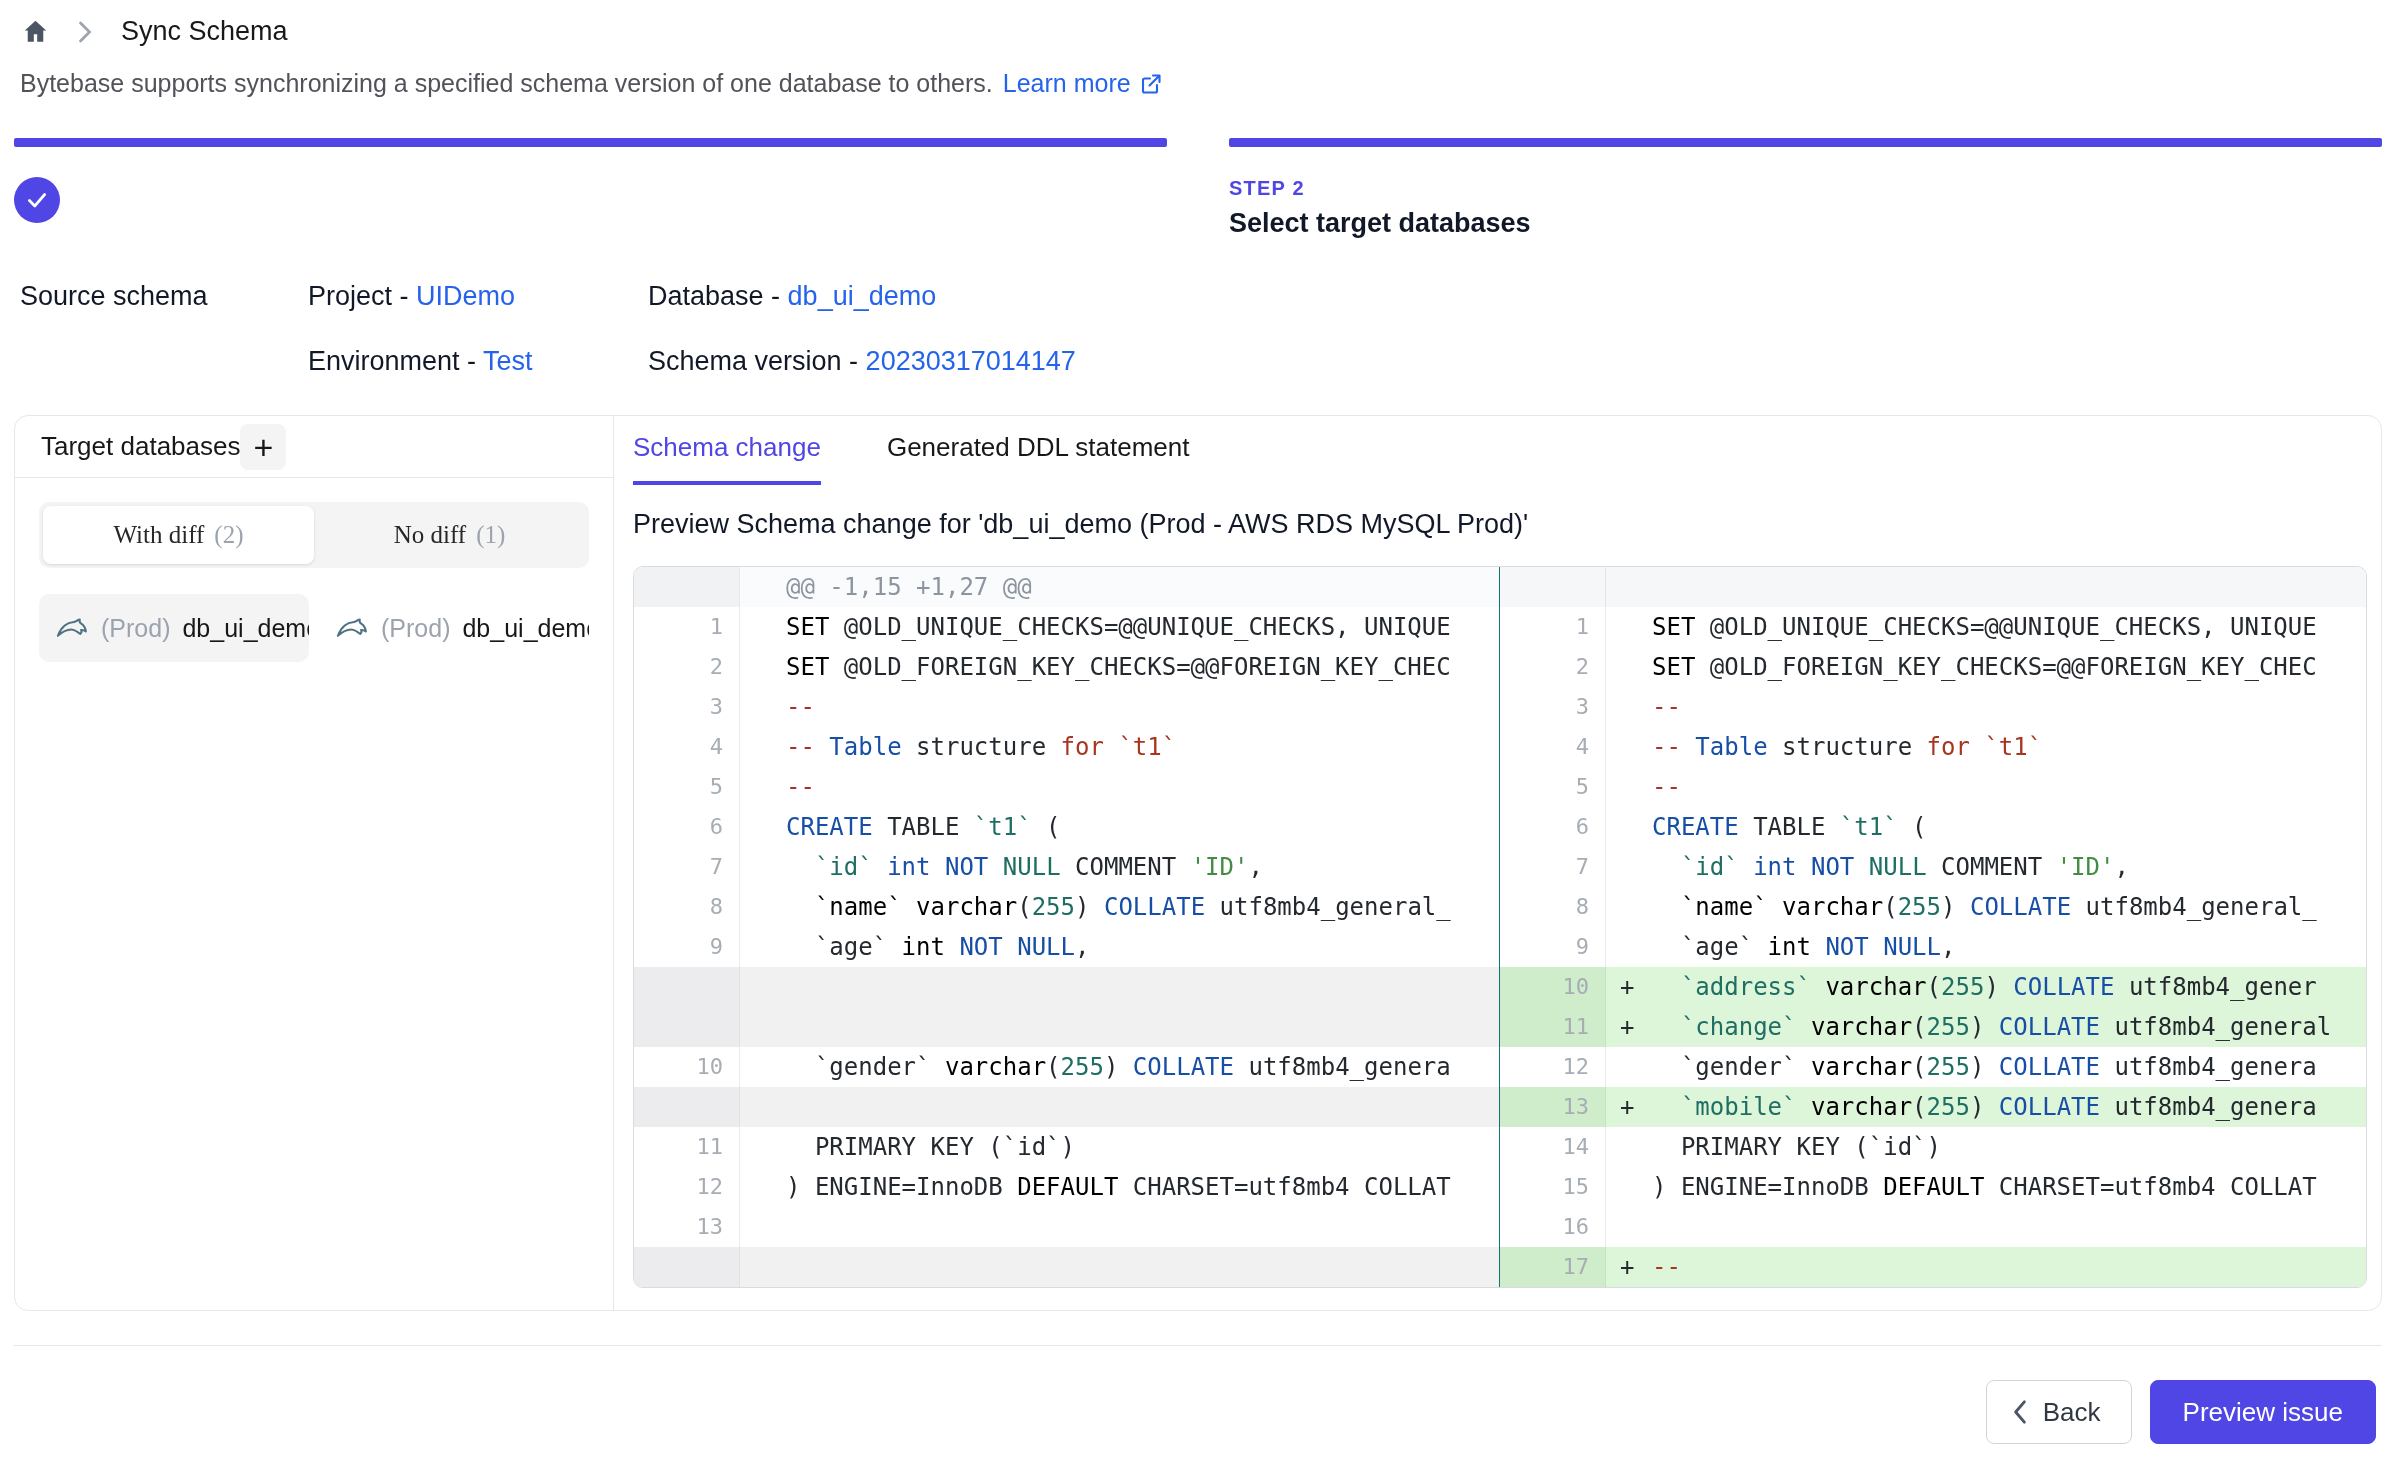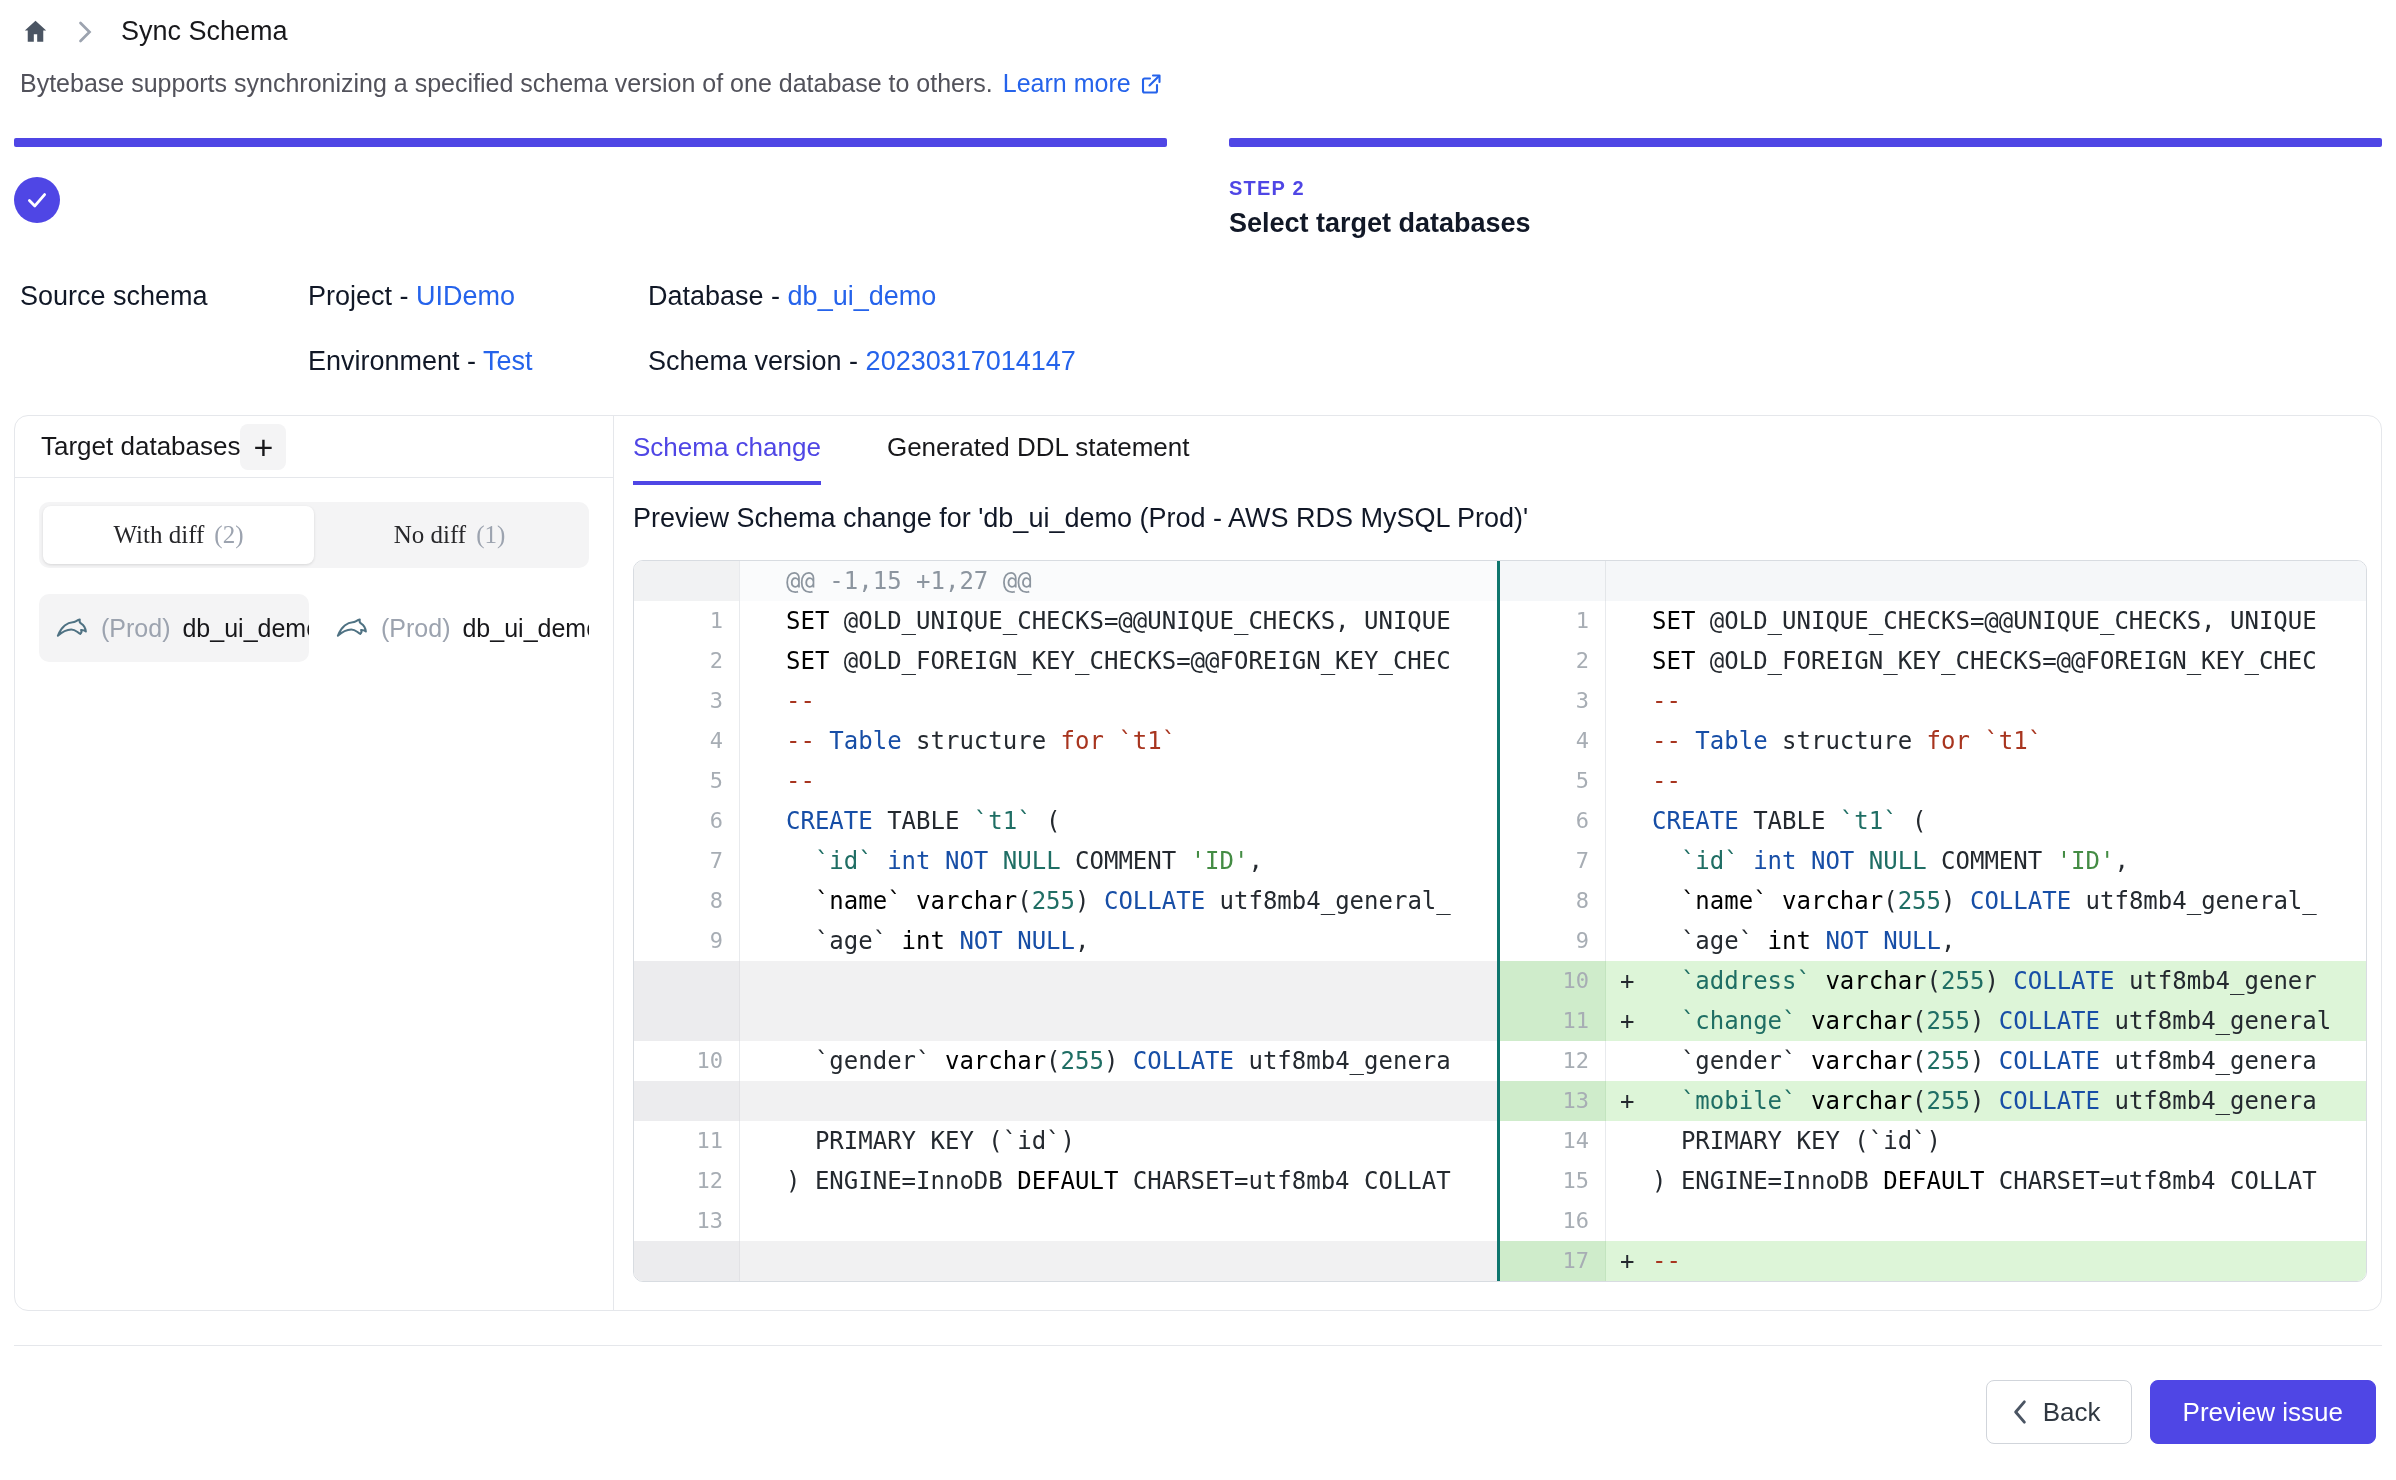--- a/index.html
+++ b/index.html
@@ -50,27 +50,27 @@
   .db-item.selected { background:#f4f4f5; }
   .db-env, .db-inst { color:#9ca3af; }
   .db-name { color:#18181b; font-weight:500; }
   .db-inst { overflow:hidden; text-overflow:clip; }
 
   
   .right-content { flex:1; padding:16px 14px 0 19px; display:flex; flex-direction:column; min-width:0; }
   .tabs { display:flex; gap:66px; }
   .tab { font-size:26px; padding-bottom:18px; border-bottom:4px solid transparent; cursor:pointer; color:#18181b; }
   .tab.active { color:#4f46e5; border-bottom-color:#4f46e5; }
-  .preview-title { margin-top:18px; font-size:27px; color:#111827; }
+  .preview-title { margin-top:24px; font-size:27px; color:#111827; }
 
   
   .diff { margin-top:26px; border:1px solid #d8dce1; border-radius:10px; overflow:hidden;
     display:flex; background:#fff; }
   .pane { width:50%; overflow:hidden; }
-  .pane.left { border-right:3px solid #0f766e; }
+  .pane.left { border-right:1px solid #0f766e; }
   .drow { display:flex; height:40px; line-height:40px; }
   .gut { width:106px; flex-shrink:0; text-align:right; padding-right:16px;
     font-family:"DejaVu Sans Mono", monospace; font-size:22px; color:#a7adb4;
     border-right:1px solid #e8eaed; }
   .mark { width:46px; flex-shrink:0; padding-left:14px;
     font-family:"DejaVu Sans Mono", monospace; font-size:24px; color:#24292f; }
   .code { flex:1; overflow:hidden; white-space:pre;
     font-family:"DejaVu Sans Mono", monospace; font-size:24px; }
   .drow.head .gut { background:#f1f2f3; }
   .drow.head .mark, .drow.head .code { background:#fafbfc; }

